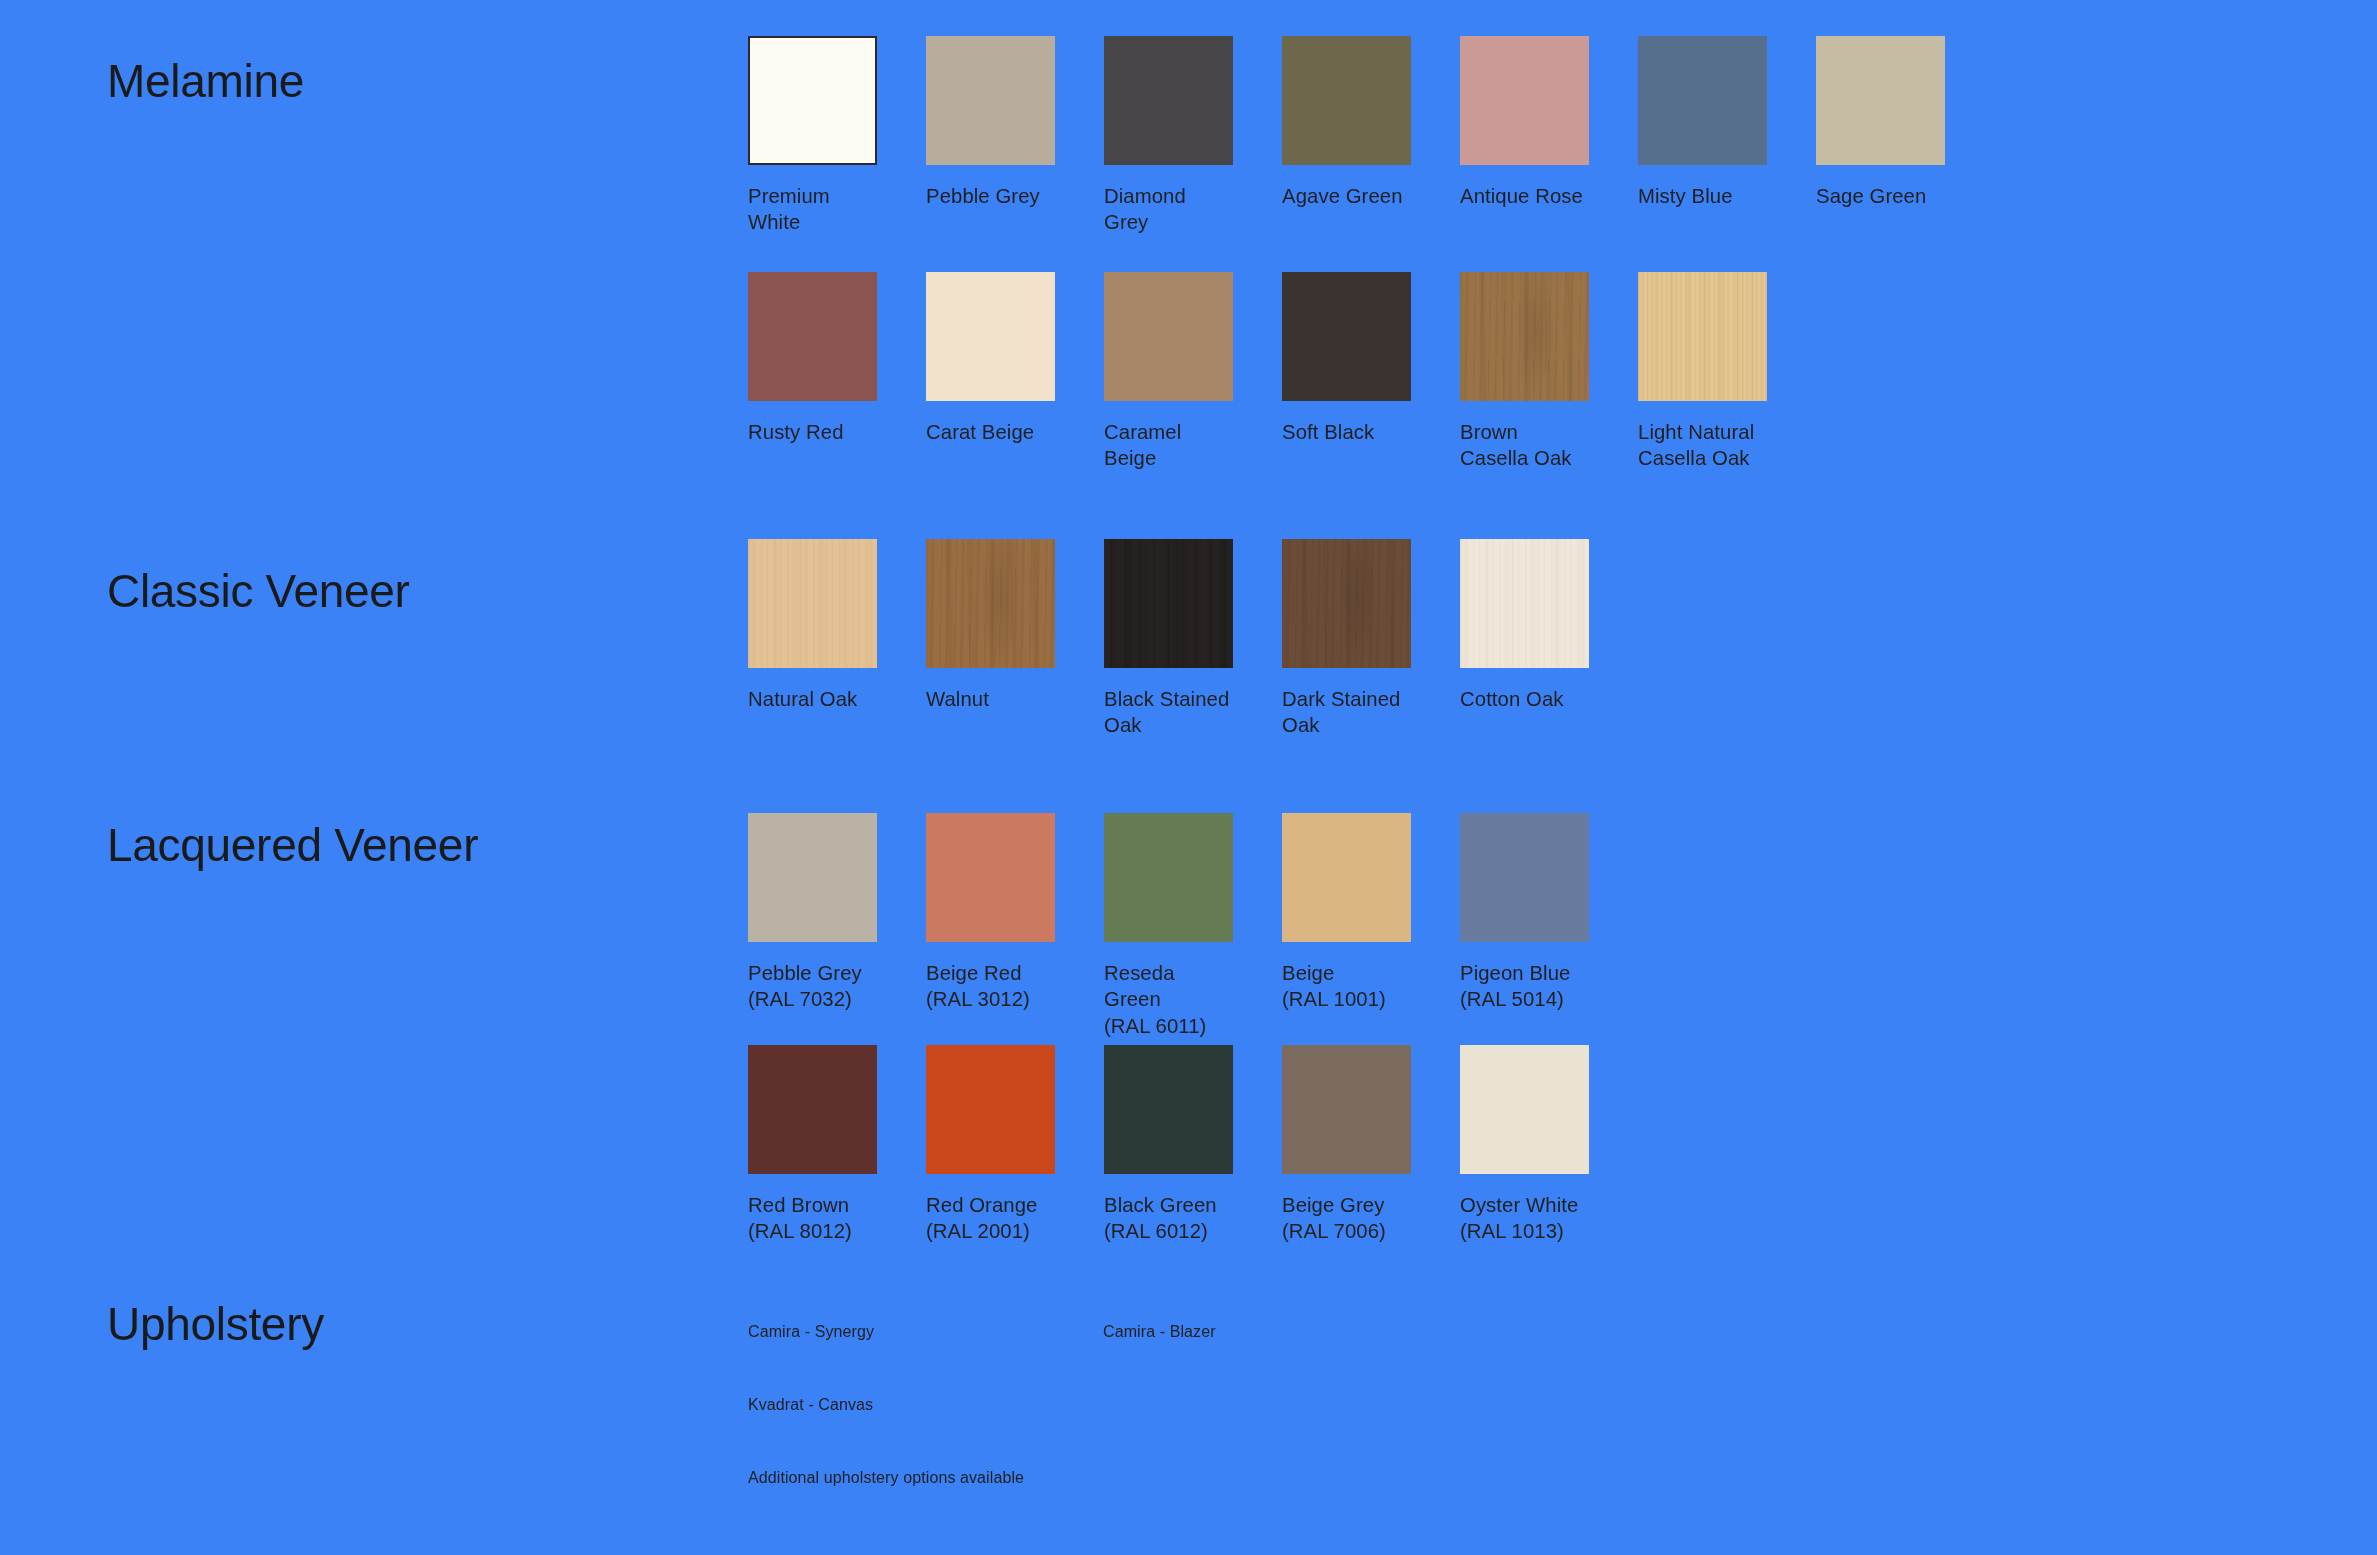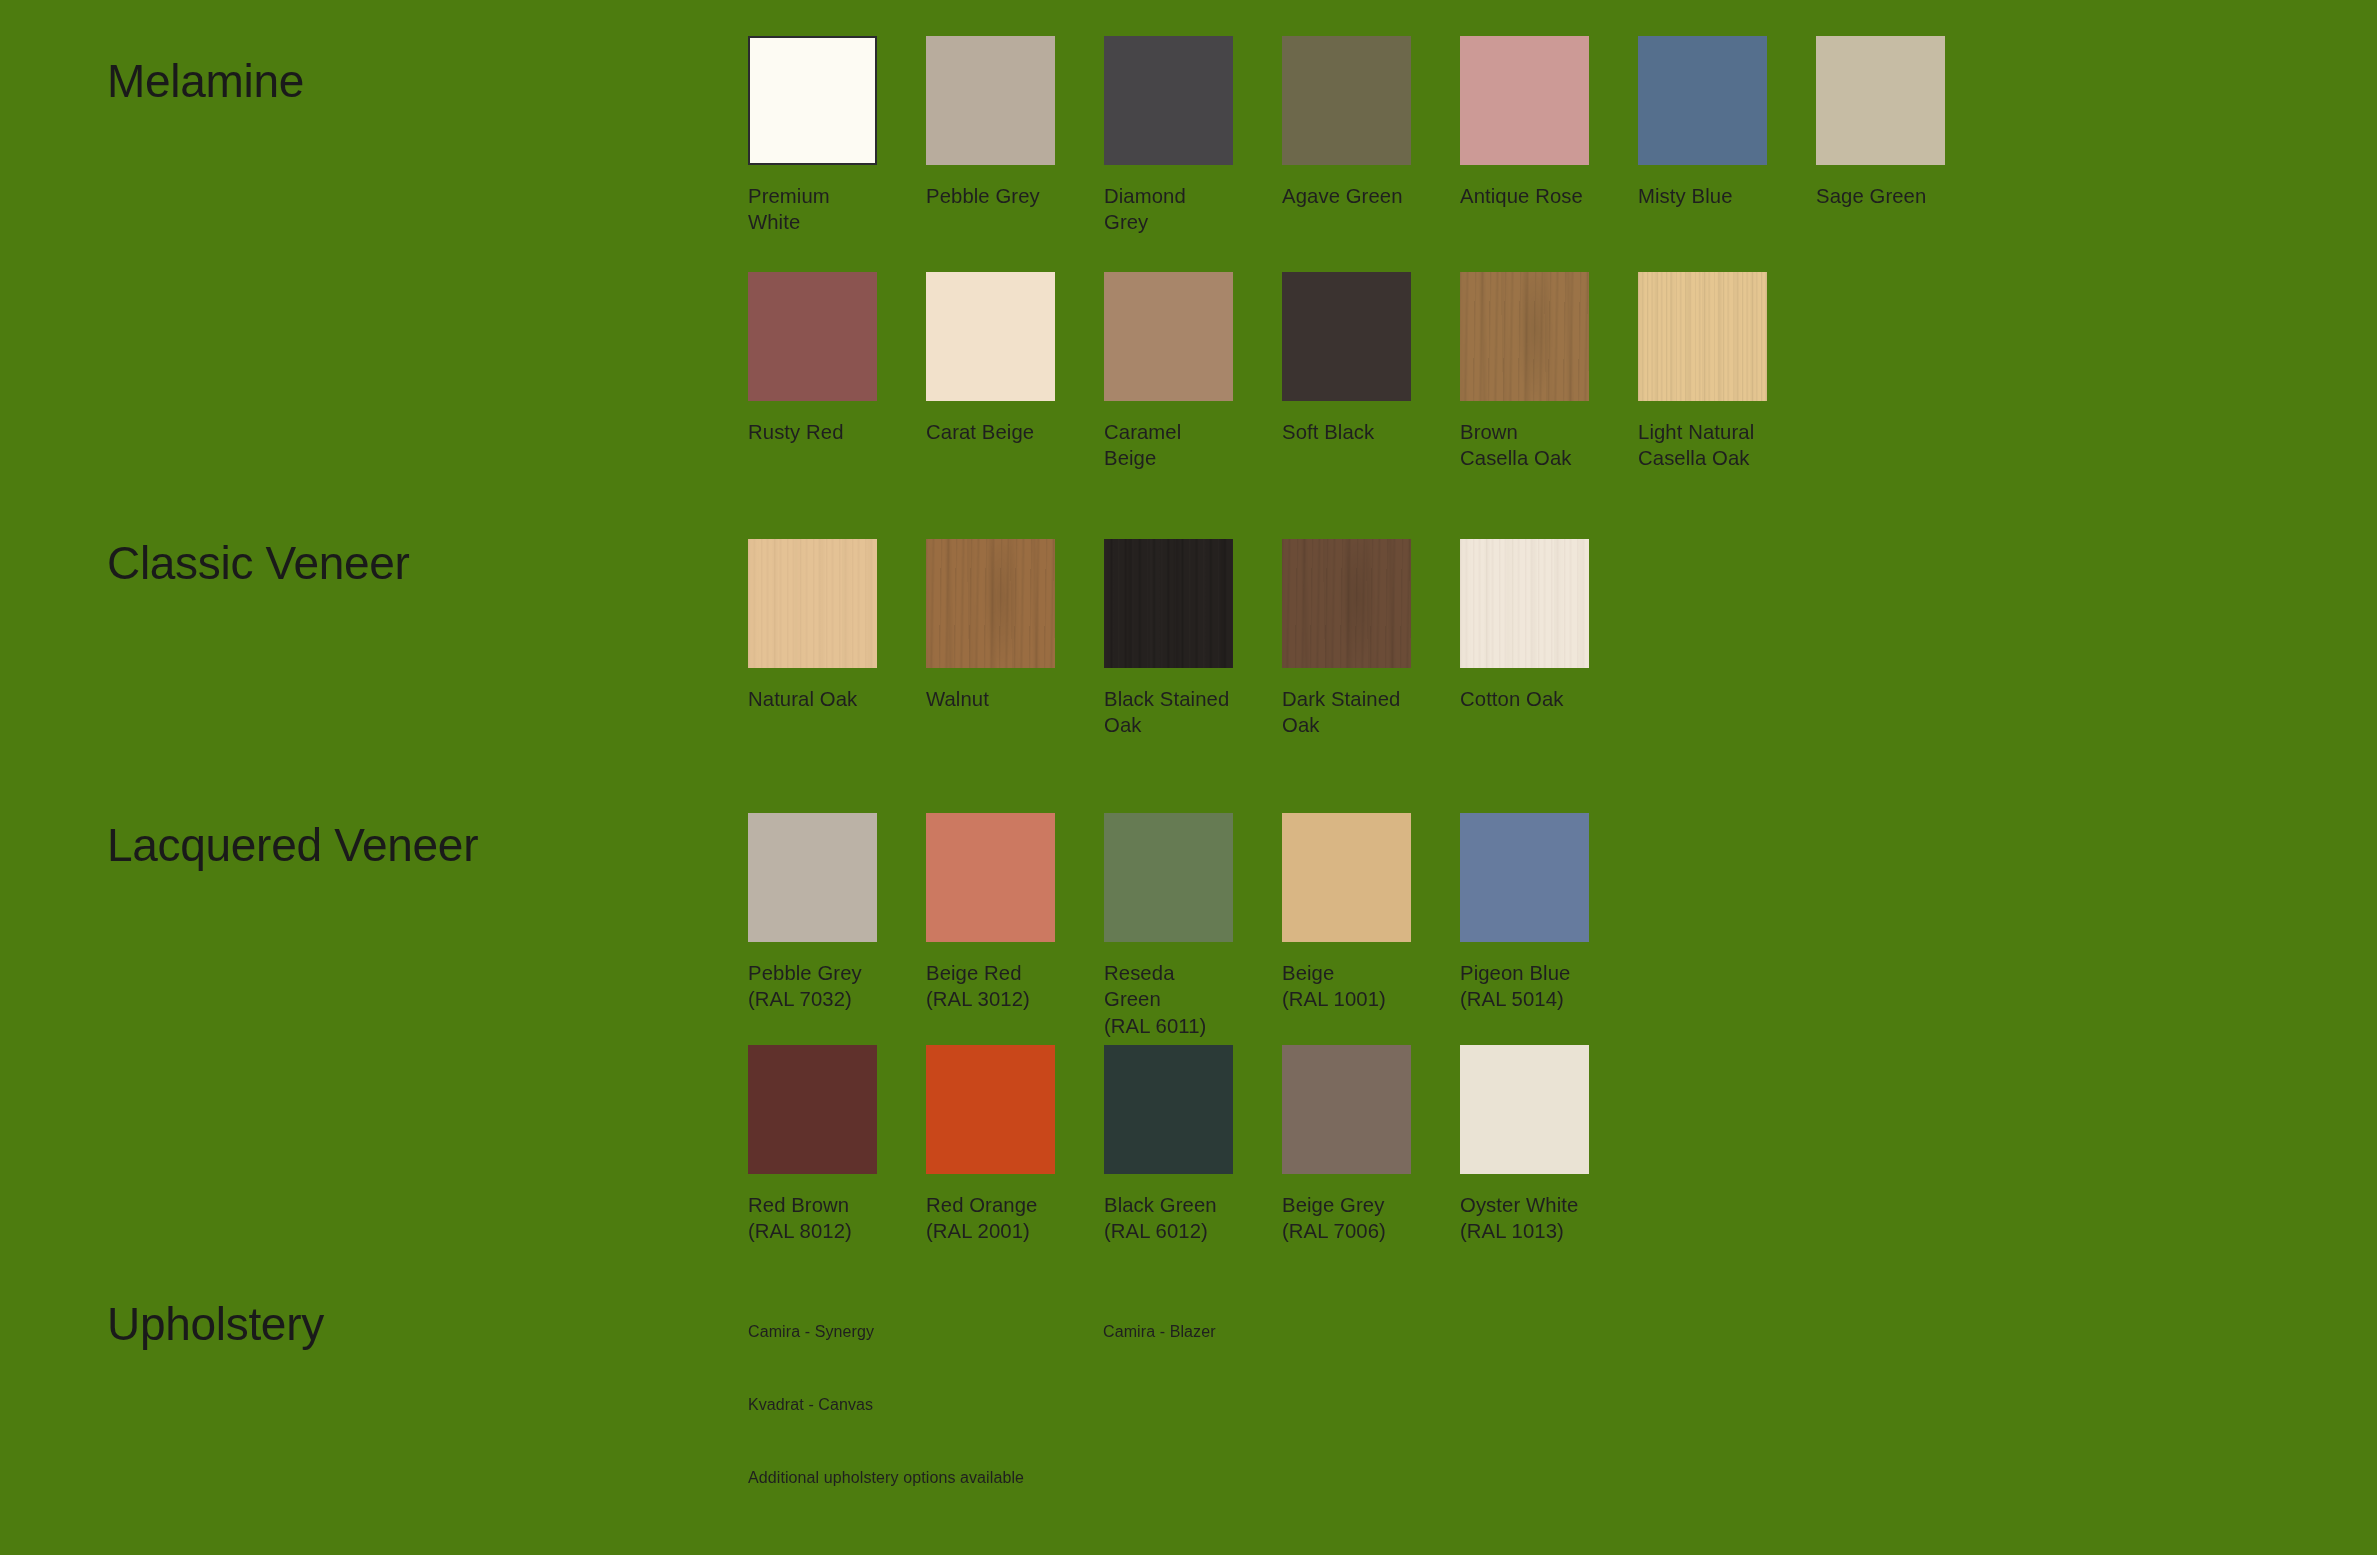--- a/index.html
+++ b/index.html
@@ -10,21 +10,21 @@
     height: 1555px;
     background: #ffffff;
     font-family: "Liberation Sans", sans-serif;
     -webkit-font-smoothing: antialiased;
   }
 
   .page {
     position: relative;
     width: 2377px;
     height: 1555px;
-    background: #4d7c0f;
+    background: #3b82f6;
     overflow: hidden;
   }
 
   
   .section-heading {
     position: absolute;
     left: 107px;
     font-size: 46px;
     font-weight: 400;
     letter-spacing: -0.3px;
@@ -196,21 +196,21 @@
         <div class="swatch-label"><span>Brown Casella Oak</span></div>
       </div>
       <div class="swatch-cell">
         <div class="swatch-chip" style="background: rgb(229, 198, 145);">
           <div class="grain fine"></div>
         </div>
         <div class="swatch-label"><span>Light Natural Casella Oak</span></div>
       </div>
     </div>
 
-  <div class="section-heading" style="top:540px;">Classic Veneer</div>
+  <div class="section-heading" style="top:568px;">Classic Veneer</div>
 
   <div class="swatch-row" id="row-cv-1" style="top:539px;">
       <div class="swatch-cell">
         <div class="swatch-chip" style="background: rgb(228, 194, 149);">
           <div class="grain light"></div>
         </div>
         <div class="swatch-label"><span>Natural Oak</span></div>
       </div>
       <div class="swatch-cell">
         <div class="swatch-chip" style="background: rgb(154, 109, 66);">

